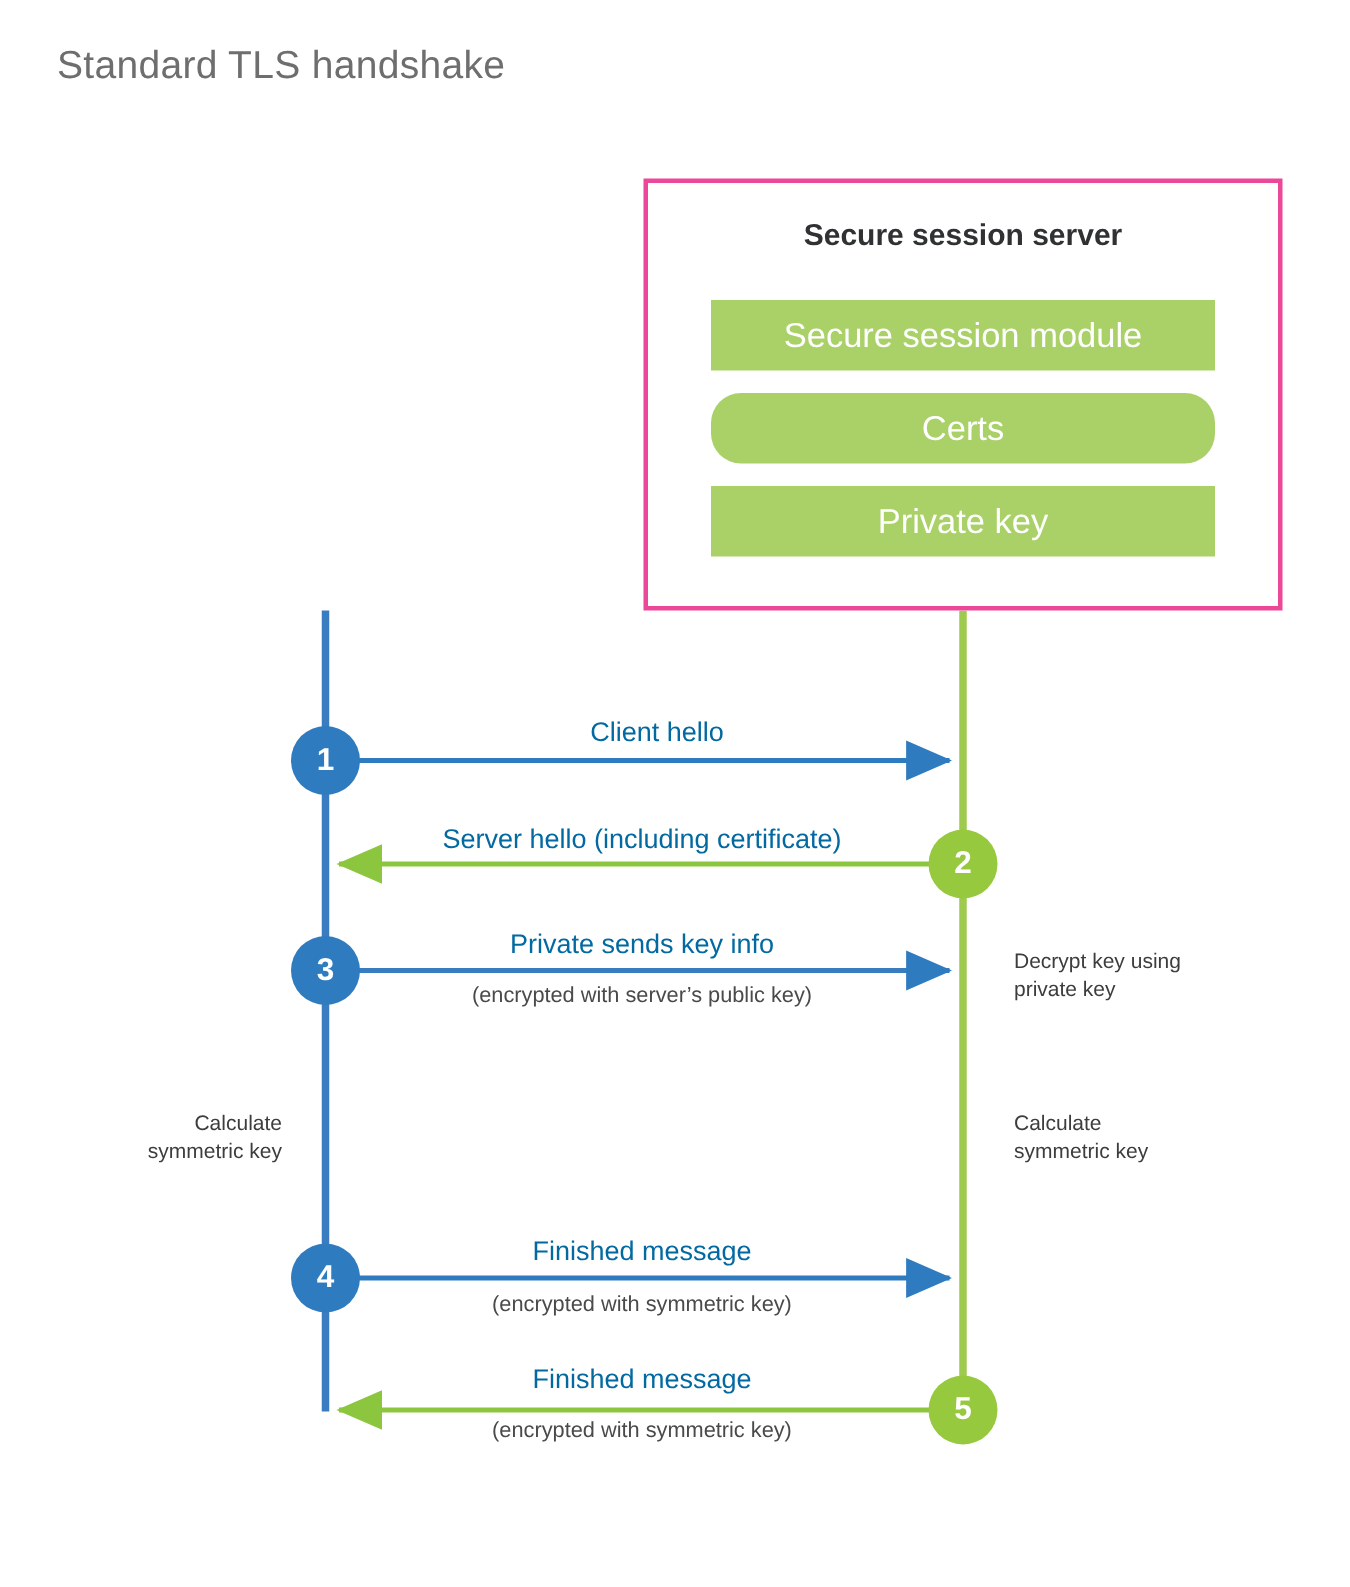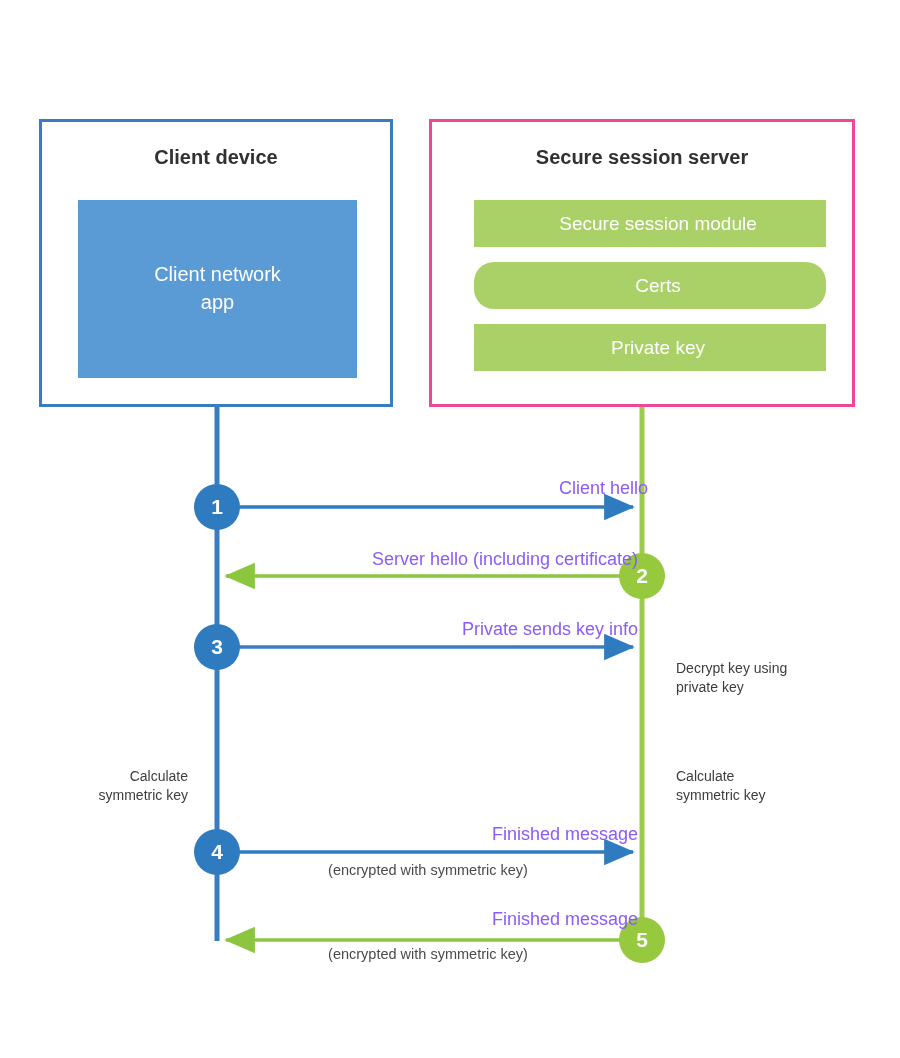--- a/index.html
+++ b/index.html
@@ -85,22 +85,21 @@
   .module-block {
     position: absolute;
     left: 42px;
     width: 336px;
     height: 47px;
     background: #a9d168;
     color: #ffffff;
     display: flex;
     align-items: center;
     justify-content: center;
-    font-size: 19px;
-    padding-left: 16px;
+    font-size: 23px;
   }
   .module-block.m0 { top: 78px; }
   .module-block.m1 { top: 140px; border-radius: 20px; }
   .module-block.m2 { top: 202px; }
 
   
   #flow {
     position: absolute;
     left: 0;
     top: 0;
@@ -120,48 +119,48 @@
     color: #ffffff;
     font-size: 21px;
     font-weight: 600;
   }
   .step-bubble.blue { background: #2f7bbf; }
   .step-bubble.green { background: #96c93d; }
 
   
   .flow-label {
     position: absolute;
-    text-align: right;
+    text-align: center;
     font-size: 18px;
-    color: #8b5cf6;
+    color: #0369a1;
     white-space: nowrap;
   }
   .flow-sublabel {
     position: absolute;
     text-align: center;
     font-size: 14.5px;
     color: #4a4a4a;
     white-space: nowrap;
   }
   .side-note {
     position: absolute;
     font-size: 14px;
     line-height: 1.35;
     color: #3d3d3d;
     white-space: pre-line;
-    margin-top: 28px;
   }
   .side-note.left { text-align: right; }
   .side-note.right { text-align: left; }
 </style>
 </head>
 <body>
 
 <div id="canvas">
 
+  <div class="page-title">Standard TLS handshake</div>
 
   <svg id="flow" viewBox="0 0 900 1058" xmlns="http://www.w3.org/2000/svg">
 
     <line x1="217" y1="407" x2="217" y2="941" stroke="#3a7cc0" stroke-width="5"></line>
 
     <line x1="642" y1="407" x2="642" y2="941" stroke="#9ecb4f" stroke-width="5"></line>
 
     <defs>
       <marker id="ah-blue-r" markerWidth="9" markerHeight="9" refX="8.5" refY="4.5" orient="auto" markerUnits="strokeWidth">
         <path d="M0,0.6 L9,4.5 L0,8.4 z" fill="#2f7bbf"></path>
@@ -175,29 +174,20 @@
 
     <line x1="642" y1="576" x2="226" y2="576" stroke="#8cc63f" stroke-width="3.4" marker-end="url(#ah-green-l)"></line>
 
     <line x1="217" y1="647" x2="633" y2="647" stroke="#3a7cc0" stroke-width="3.4" marker-end="url(#ah-blue-r)"></line>
 
     <line x1="217" y1="852" x2="633" y2="852" stroke="#2f7bbf" stroke-width="3.4" marker-end="url(#ah-blue-r)"></line>
 
     <line x1="642" y1="940" x2="226" y2="940" stroke="#8cc63f" stroke-width="3.4" marker-end="url(#ah-green-l)"></line>
   </svg>
 
-  <div class="party-box client">
-    <div class="party-title">Client device</div>
-    <div class="app-block">
-      <span>
-        <span>Client network</span><br>
-        <span>app</span>
-      </span>
-    </div>
-  </div>
 
   <div class="party-box server">
     <div class="party-title">Secure session server</div>
     <div class="module-block m0">Secure session module</div>
     <div class="module-block m1">Certs</div>
     <div class="module-block m2">Private key</div>
   </div>
 
   <div class="step-bubble blue" style="left:194px; top:484px;">1</div>
 
@@ -207,20 +197,21 @@
 
   <div class="step-bubble blue" style="left:194px; top:829px;">4</div>
 
   <div class="step-bubble green" style="left:619px; top:917px;">5</div>
 
   <div class="flow-label" style="left:228px; top:478px; width:420px;">Client hello</div>
 
   <div class="flow-label" style="left:218px; top:549px; width:420px;">Server hello (including certificate)</div>
 
   <div class="flow-label" style="left:218px; top:619px; width:420px;">Private sends key info</div>
+  <div class="flow-sublabel" style="left:218px; top:656px; width:420px;">(encrypted with server’s public key)</div>
 
   <div class="flow-label" style="left:218px; top:824px; width:420px;">Finished message</div>
   <div class="flow-sublabel" style="left:218px; top:862px; width:420px;">(encrypted with symmetric key)</div>
 
   <div class="flow-label" style="left:218px; top:909px; width:420px;">Finished message</div>
   <div class="flow-sublabel" style="left:218px; top:946px; width:420px;">(encrypted with symmetric key)</div>
 
   <div class="side-note right" style="left:676px; top:631px; width:200px;">Decrypt key using
 private key</div>
 

